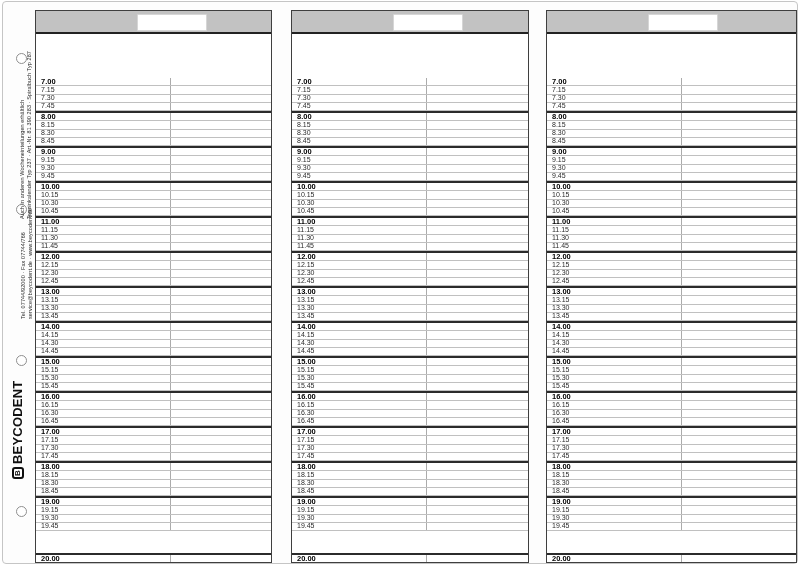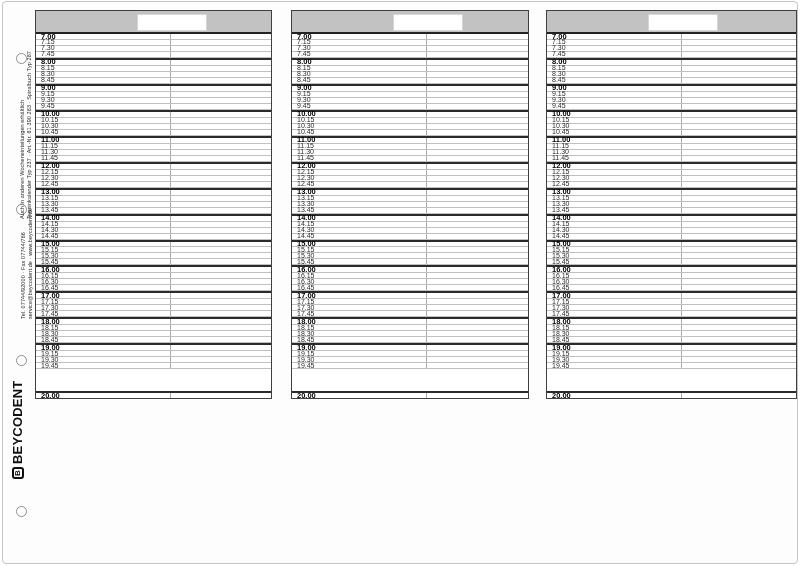--- a/index.html
+++ b/index.html
@@ -26,23 +26,23 @@
   .note-block{font-size:5.5px;line-height:7px;letter-spacing:0.1px;}
   .brand-block{display:flex;align-items:center;gap:3px;}
   .brand-mark{
     width:12px;height:12px;border:2px solid #101010;border-radius:3px;
     box-sizing:border-box;display:flex;align-items:center;justify-content:center;
     font-weight:bold;font-size:8px;color:#101010;background:#fff;
   }
   .brand-text{font-weight:bold;font-size:13px;color:#101010;letter-spacing:0.2px;}
   
   .day-col{
-    position:absolute;top:8px;height:389px;box-sizing:border-box;
+    position:absolute;top:8px;height:553px;box-sizing:border-box;
     border:1px solid #3f3f3f;background:#ffffff;
-    display:flex;flex-direction:column;
+    display:flex;flex-direction:column;gap:44px;
   }
   .col-1{left:32px;width:237px;}
   .col-2{left:288px;width:238px;}
   .col-3{left:543px;width:251px;}
   .col-header{
     height:23px;flex:0 0 23px;background:var(--header-gray,#c2c2c2);
     border-bottom:2px solid #222222;box-sizing:border-box;position:relative;
   }
   .header-field{
     position:absolute;left:101px;top:3px;width:68px;height:15px;

